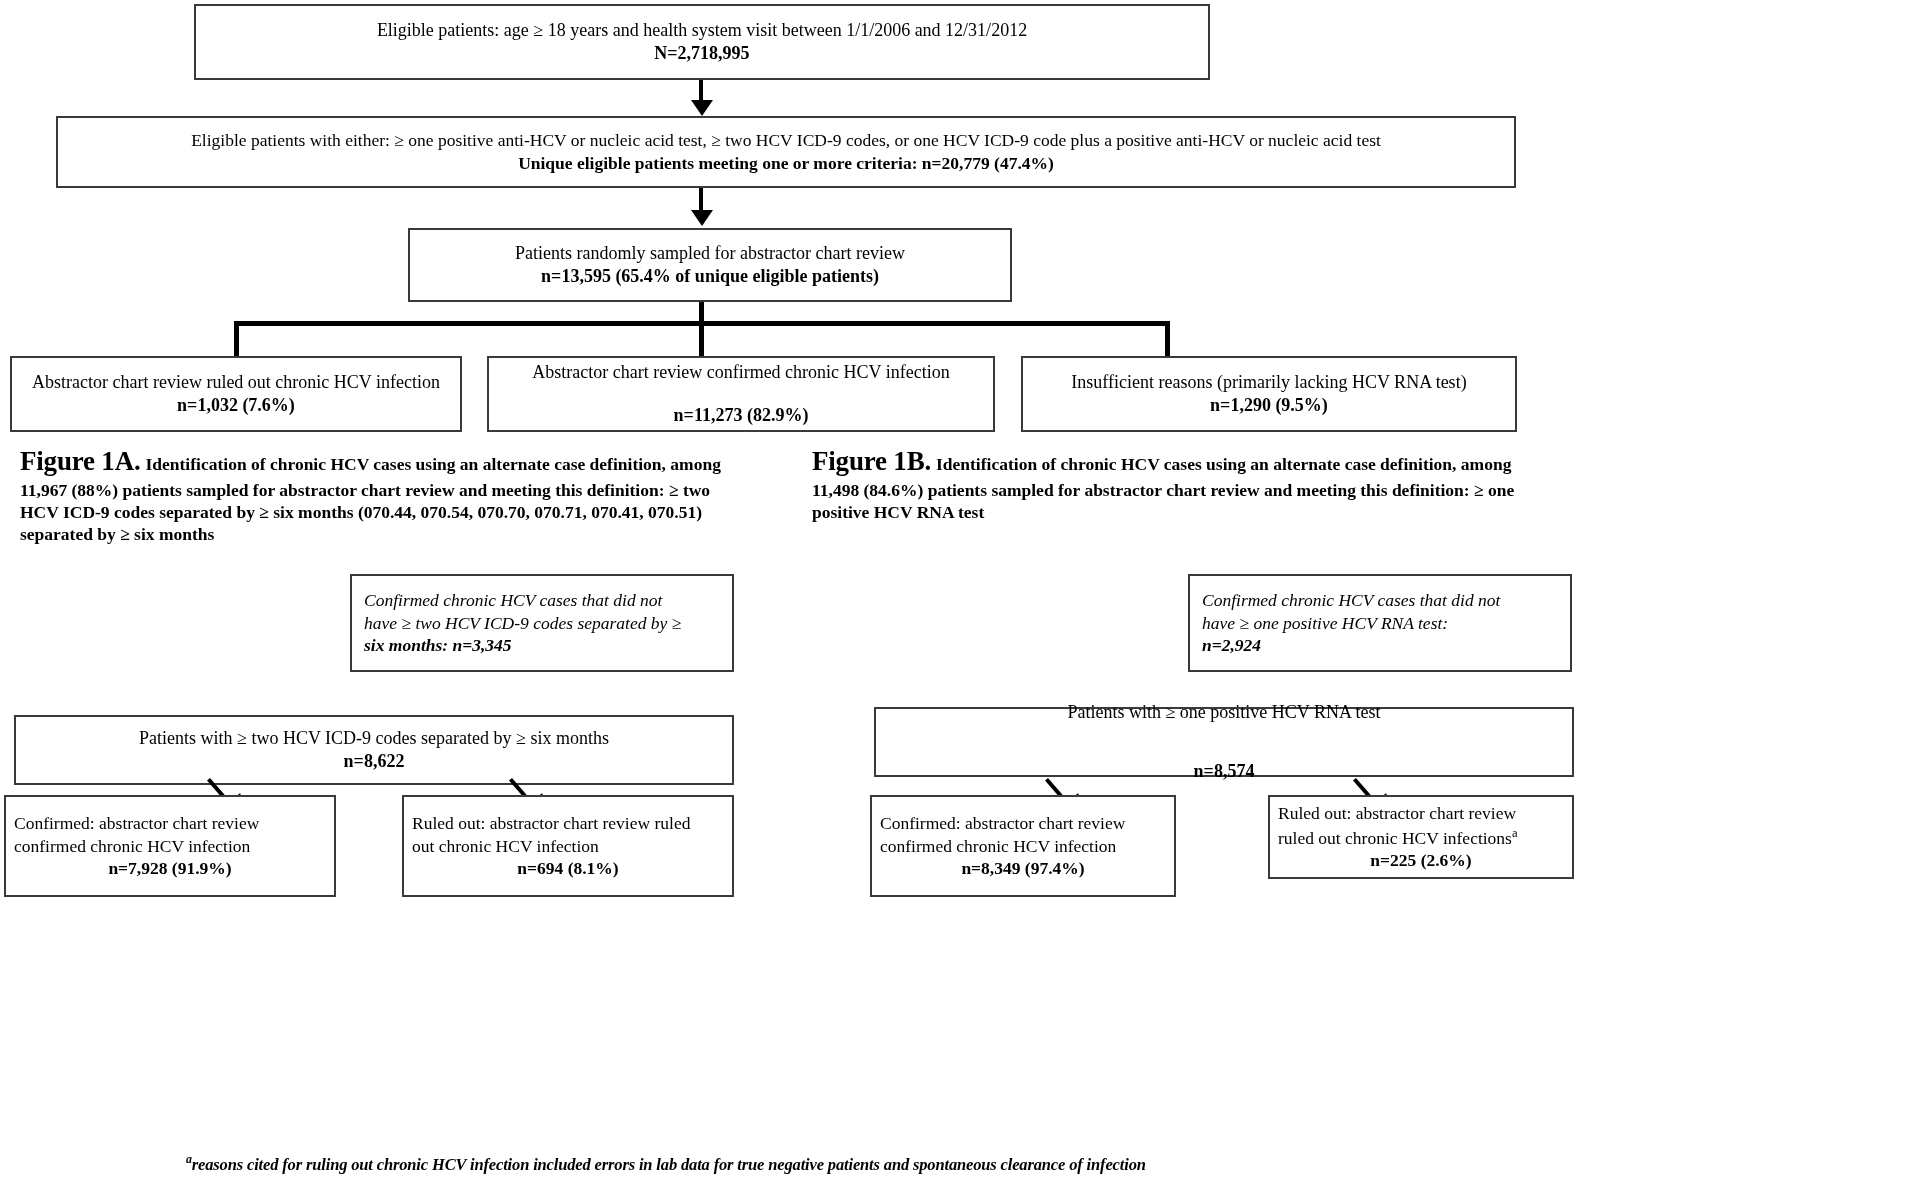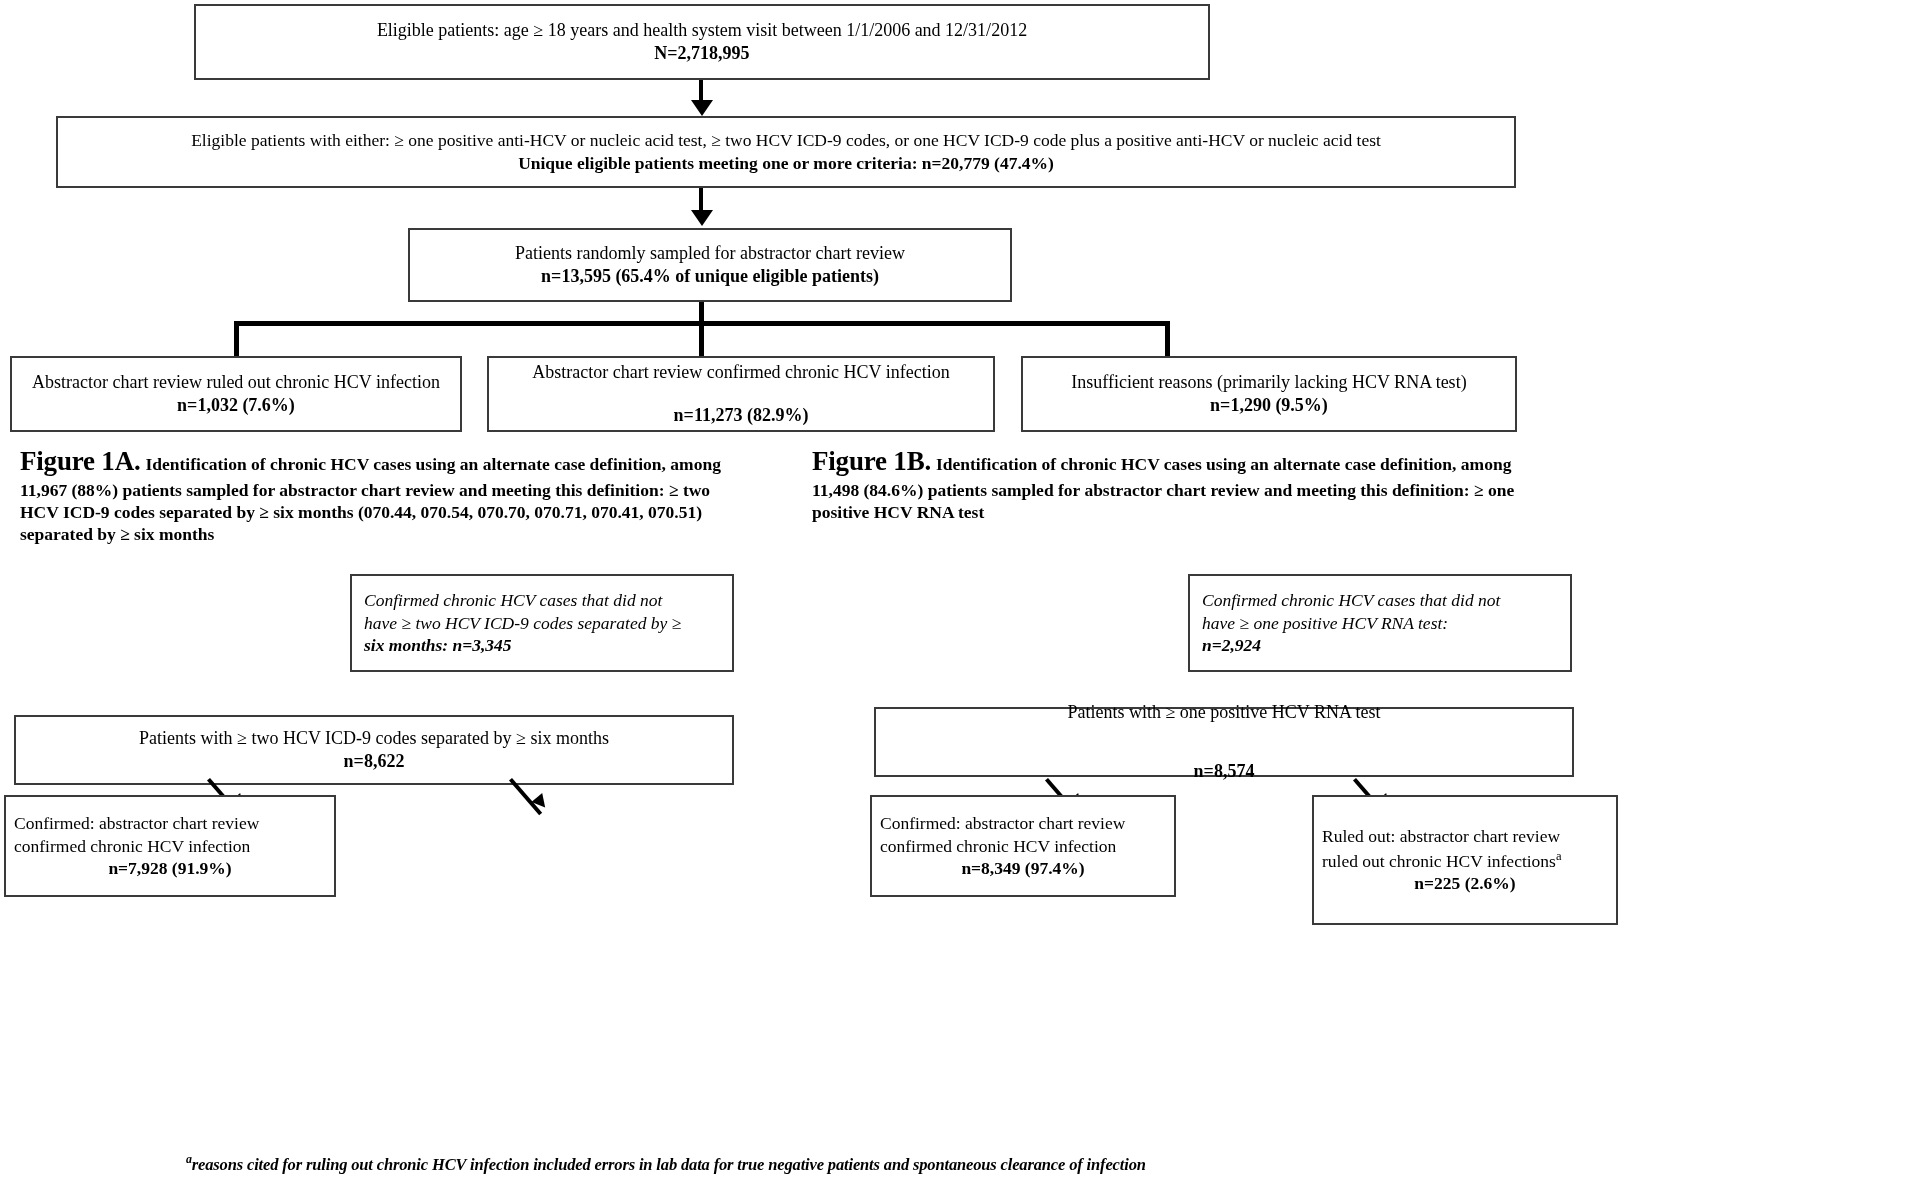--- a/index.html
+++ b/index.html
@@ -128,20 +128,25 @@
 
   <div class="diag" style="left:512px;top:778px;width:46px;transform:rotate(49deg);"></div>
   <div class="diagtip" style="left:534px;top:796px;transform:rotate(-40deg);"></div>
 
   <div class="box left-align" style="left:4px;top:795px;width:332px;height:102px;font-size:17.5px;">
     <span class="ln">Confirmed: abstractor chart review</span>
     <span class="ln">confirmed chronic HCV infection</span>
     <span class="ln bold" style="text-align:center;">n=7,928 (91.9%)</span>
   </div>
 
+  <div class="box left-align" style="left:402px;top:795px;width:332px;height:102px;font-size:17.5px;">
+    <span class="ln">Ruled out: abstractor chart review ruled</span>
+    <span class="ln">out chronic HCV infection</span>
+    <span class="ln bold" style="text-align:center;">n=694 (8.1%)</span>
+  </div>
 
   <div class="box left-align" style="left:1188px;top:574px;width:384px;height:98px;font-size:17.5px;padding:6px 4px;">
     <span class="ln ital">Confirmed chronic HCV cases that did not</span>
     <span class="ln ital">have ≥ one positive HCV RNA test:</span>
     <span class="ln ital bold">n=2,924</span>
   </div>
 
   <div class="box" style="left:874px;top:707px;width:700px;height:70px;font-size:18px;gap:36px;">
     <span class="ln">Patients with ≥ one positive HCV RNA test</span>
     <span class="ln bold">n=8,574</span>
@@ -152,21 +157,21 @@
 
   <div class="diag" style="left:1356px;top:778px;width:46px;transform:rotate(49deg);"></div>
   <div class="diagtip" style="left:1378px;top:796px;transform:rotate(-40deg);"></div>
 
   <div class="box left-align" style="left:870px;top:795px;width:306px;height:102px;font-size:17.5px;">
     <span class="ln">Confirmed: abstractor chart review</span>
     <span class="ln">confirmed chronic HCV infection</span>
     <span class="ln bold" style="text-align:center;">n=8,349 (97.4%)</span>
   </div>
 
-  <div class="box left-align" style="left:1268px;top:795px;width:306px;height:130px;font-size:17.5px;margin-left:44px;">
+  <div class="box left-align" style="left:1268px;top:795px;width:306px;height:84px;font-size:17.5px;">
     <span class="ln">Ruled out: abstractor chart review</span>
     <span class="ln"><span>ruled out chronic HCV infections</span><span class="sup">a</span></span>
     <span class="ln bold" style="text-align:center;">n=225 (2.6%)</span>
   </div>
 
   <div class="footnote" style="left:186px;top:1152px;">
     <span class="sup">a</span><span>reasons cited for ruling out chronic HCV infection included errors in lab data for true negative patients and spontaneous clearance of infection</span>
   </div>
 
 </div>

